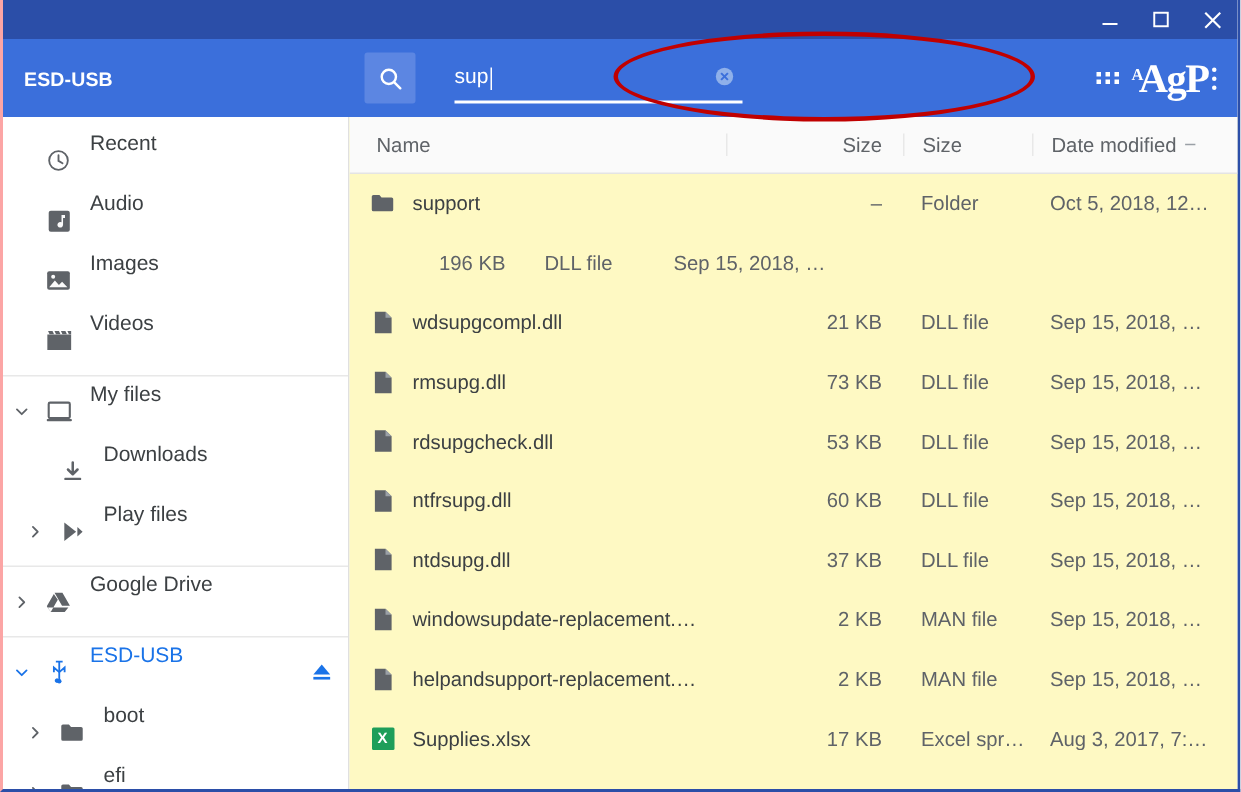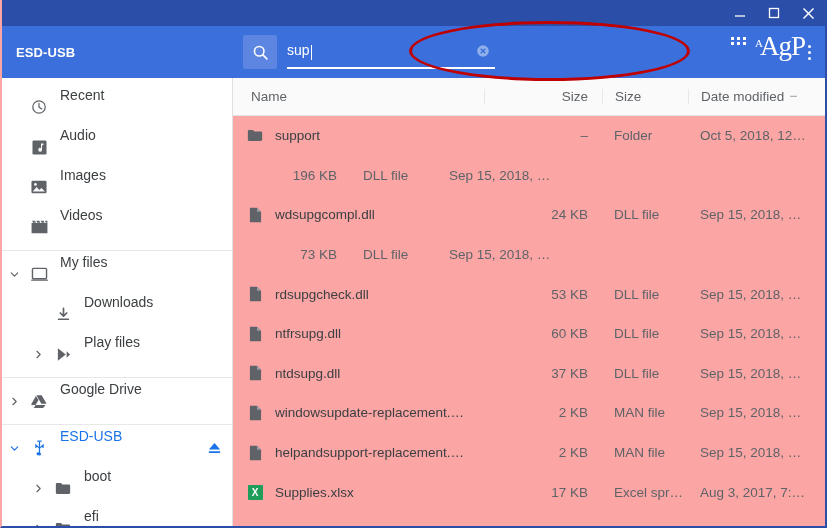--- a/index.html
+++ b/index.html
@@ -58,21 +58,21 @@
     width: 34px; height: 34px;
     background: #5c86e2;
     border-radius: 2px;
     display: flex; align-items: center; justify-content: center;
     flex: 0 0 auto;
   }
   .search-field {
     position: relative;
     flex: 1 1 auto;
     height: 34px;
-    margin-left: 10px;
+    margin-left: 26px;
     display: flex; align-items: center;
     border-bottom: 2px solid #ffffff;
   }
   .search-text {
     color: #ffffff;
     font-size: 14px;
     line-height: 1;
     padding-bottom: 2px;
     white-space: nowrap;
   }
@@ -91,22 +91,23 @@
     display: flex; align-items: center; justify-content: center;
   }
   .hdr-right {
     margin-left: auto;
     display: flex; align-items: center;
     padding-right: 8px;
     gap: 2px;
   }
   .hdr-ibtn {
     width: 38px; height: 38px;
-    display: flex; align-items: flex-start; justify-content: center;
+    display: flex; align-items: center; justify-content: center;
     color: #ffffff;
+    font-weight: bold;
   }
   .agp {
     color: #ffffff;
     font-family: "Liberation Serif", serif;
     font-size: 27px;
     line-height: 1;
     letter-spacing: -1px;
     position: relative;
     padding-left: 2px;
   }
@@ -153,29 +154,29 @@
     width: 24px; flex: 0 0 24px;
     display: flex; align-items: center; justify-content: center;
     color: #5f6368;
   }
   .sb-item .icon {
     width: 26px; flex: 0 0 26px;
     display: flex; align-items: center; justify-content: center;
     color: #5f6368;
   }
   .sb-item .label { margin-left: 8px; }
-  .sb-item.indent1 { padding-left: 24px; }
+  .sb-item.indent1 { padding-left: 9px; }
   .sb-item.active { color: #1a73e8; }
   .sb-item.active .icon, .sb-item.active .arrow { color: #1a73e8; }
   .eject { margin-left: auto; color: #1a73e8; display: flex; align-items: center; }
 
   
   .filelist {
     flex: 1 1 auto;
-    background: #fca5a5;
+    background: #fef9c3;
     overflow: hidden;
     position: relative;
   }
   .col-head {
     display: flex; align-items: center;
     height: 38px;
     background: #fafafa;
     border-bottom: 1px solid #e4e4e4;
     color: #5f6368;
     font-size: 13.5px;
@@ -493,93 +494,102 @@
           <div class="frow">
             <div class="c-name">
               <span class="ficon">
                 <svg width="13" height="16" viewBox="0 0 14 17">
                   <path d="M1 0.7h7.6L13 5v11.3H1z" fill="#5f6368"></path>
                   <path d="M8.6 0.7L13 5H8.6z" fill="#9aa0a6"></path>
                 </svg>
               </span>
               <span class="fname">wdsupgcompl.dll</span>
             </div>
-            <div class="c-size">24 KB</div>
-            <div class="c-type">DLL file</div>
-            <div class="c-date">Sep 15, 2018, …</div>
-          </div>
-          <div class="frow">
-            <div class="c-size">73 KB</div>
+            <div class="c-size">21 KB</div>
             <div class="c-type">DLL file</div>
             <div class="c-date">Sep 15, 2018, …</div>
           </div>
           <div class="frow">
             <div class="c-name">
               <span class="ficon">
                 <svg width="13" height="16" viewBox="0 0 14 17">
                   <path d="M1 0.7h7.6L13 5v11.3H1z" fill="#5f6368"></path>
                   <path d="M8.6 0.7L13 5H8.6z" fill="#9aa0a6"></path>
                 </svg>
               </span>
-              <span class="fname">rdsupgcheck.dll</span>
-            </div>
-            <div class="c-size">53 KB</div>
+              <span class="fname">rmsupg.dll</span>
+            </div>
+            <div class="c-size">73 KB</div>
             <div class="c-type">DLL file</div>
             <div class="c-date">Sep 15, 2018, …</div>
           </div>
           <div class="frow">
             <div class="c-name">
               <span class="ficon">
                 <svg width="13" height="16" viewBox="0 0 14 17">
                   <path d="M1 0.7h7.6L13 5v11.3H1z" fill="#5f6368"></path>
                   <path d="M8.6 0.7L13 5H8.6z" fill="#9aa0a6"></path>
                 </svg>
               </span>
-              <span class="fname">ntfrsupg.dll</span>
-            </div>
-            <div class="c-size">60 KB</div>
+              <span class="fname">rdsupgcheck.dll</span>
+            </div>
+            <div class="c-size">53 KB</div>
             <div class="c-type">DLL file</div>
             <div class="c-date">Sep 15, 2018, …</div>
           </div>
           <div class="frow">
             <div class="c-name">
               <span class="ficon">
                 <svg width="13" height="16" viewBox="0 0 14 17">
                   <path d="M1 0.7h7.6L13 5v11.3H1z" fill="#5f6368"></path>
                   <path d="M8.6 0.7L13 5H8.6z" fill="#9aa0a6"></path>
                 </svg>
               </span>
-              <span class="fname">ntdsupg.dll</span>
-            </div>
-            <div class="c-size">37 KB</div>
+              <span class="fname">ntfrsupg.dll</span>
+            </div>
+            <div class="c-size">60 KB</div>
             <div class="c-type">DLL file</div>
             <div class="c-date">Sep 15, 2018, …</div>
           </div>
           <div class="frow">
             <div class="c-name">
               <span class="ficon">
                 <svg width="13" height="16" viewBox="0 0 14 17">
                   <path d="M1 0.7h7.6L13 5v11.3H1z" fill="#5f6368"></path>
                   <path d="M8.6 0.7L13 5H8.6z" fill="#9aa0a6"></path>
                 </svg>
               </span>
-              <span class="fname">windowsupdate-replacement.…</span>
-            </div>
-            <div class="c-size">2 KB</div>
-            <div class="c-type">MAN file</div>
+              <span class="fname">ntdsupg.dll</span>
+            </div>
+            <div class="c-size">37 KB</div>
+            <div class="c-type">DLL file</div>
             <div class="c-date">Sep 15, 2018, …</div>
           </div>
           <div class="frow">
             <div class="c-name">
               <span class="ficon">
                 <svg width="13" height="16" viewBox="0 0 14 17">
                   <path d="M1 0.7h7.6L13 5v11.3H1z" fill="#5f6368"></path>
                   <path d="M8.6 0.7L13 5H8.6z" fill="#9aa0a6"></path>
                 </svg>
               </span>
+              <span class="fname">windowsupdate-replacement.…</span>
+            </div>
+            <div class="c-size">2 KB</div>
+            <div class="c-type">MAN file</div>
+            <div class="c-date">Sep 15, 2018, …</div>
+          </div>
+          <div class="frow">
+            <div class="c-name">
+              <span class="ficon">
+                <svg width="13" height="16" viewBox="0 0 14 17">
+                  <path d="M1 0.7h7.6L13 5v11.3H1z" fill="#5f6368"></path>
+                  <path d="M8.6 0.7L13 5H8.6z" fill="#9aa0a6"></path>
+                </svg>
+              </span>
               <span class="fname">helpandsupport-replacement.…</span>
             </div>
             <div class="c-size">2 KB</div>
             <div class="c-type">MAN file</div>
             <div class="c-date">Sep 15, 2018, …</div>
           </div>
           <div class="frow">
             <div class="c-name">
               <span class="ficon">
                 <span class="xls-icon">X</span>

